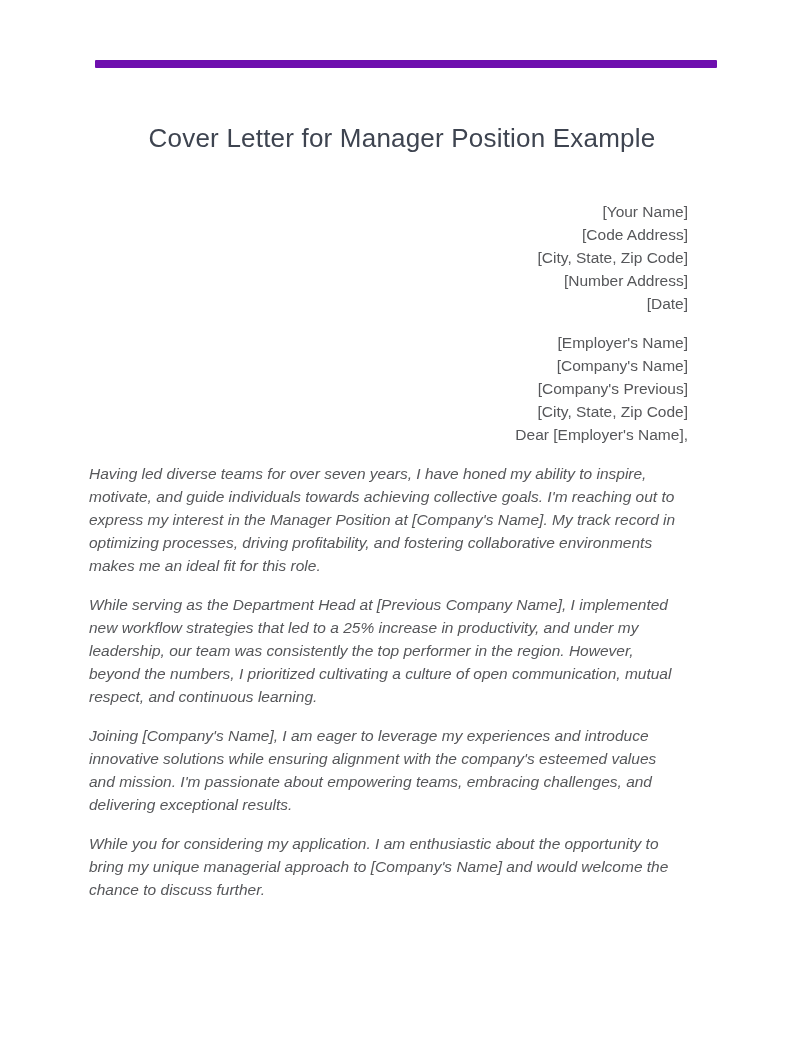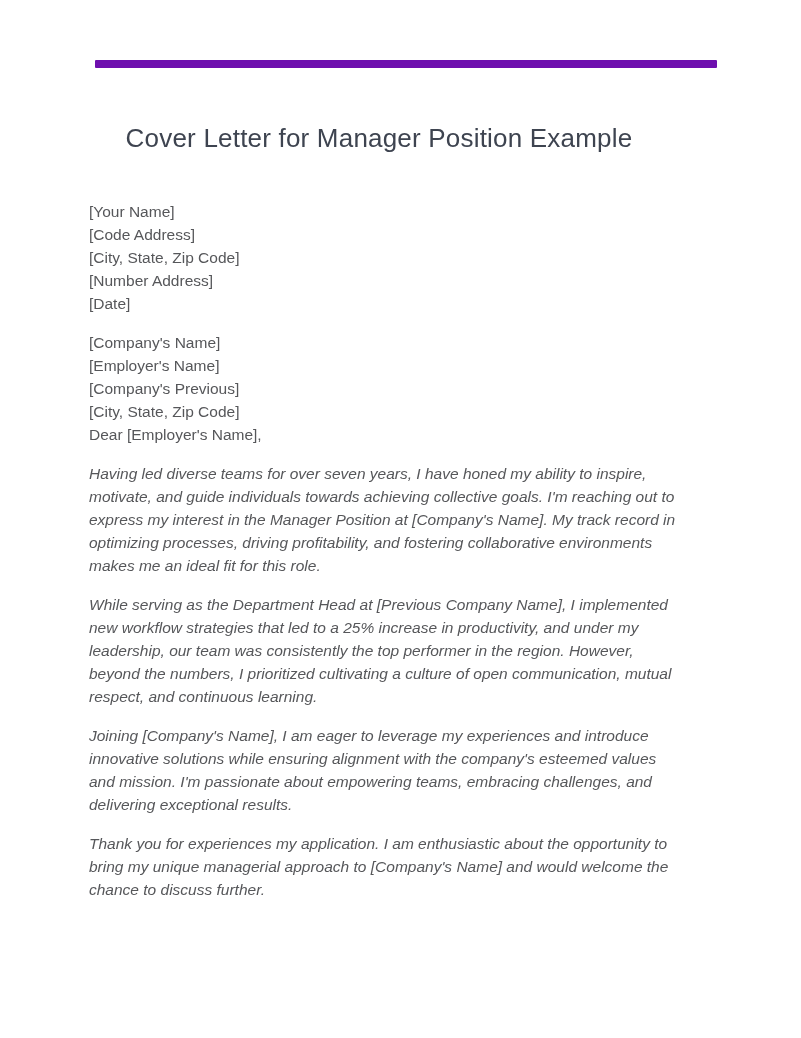--- a/index.html
+++ b/index.html
@@ -19,21 +19,21 @@
     position: absolute;
     left: 95px;
     top: 60px;
     width: 622px;
     height: 8px;
     background: #6e0fae;
     border-radius: 1px;
   }
   .doc-title {
     position: absolute;
-    left: 64px;
+    left: 87px;
     top: 106px;
     width: 630px;
     text-align: center;
     font-size: 26px;
     font-weight: 400;
     color: #3e4450;
     letter-spacing: 0.2px;
     white-space: nowrap;
   }
   .letter {
@@ -43,20 +43,21 @@
     width: 599px;
     color: #56575a;
     font-size: 15.5px;
     line-height: 23px;
   }
   .block {
     margin: 0 0 16px 0;
   }
   .line {
     white-space: nowrap;
+    text-align: right;
   }
   .para {
     margin: 0 12px 16px 0;
     font-style: italic;
   }
 </style>
 </head>
 <body>
 
 <div class="page">
@@ -69,27 +70,27 @@
 
     <div class="block">
       <div class="line">[Your Name]</div>
       <div class="line">[Code Address]</div>
       <div class="line">[City, State, Zip Code]</div>
       <div class="line">[Number Address]</div>
       <div class="line">[Date]</div>
     </div>
 
     <div class="block">
+      <div class="line">[Employer's Name]</div>
       <div class="line">[Company's Name]</div>
-      <div class="line">[Employer's Name]</div>
       <div class="line">[Company's Previous]</div>
       <div class="line">[City, State, Zip Code]</div>
       <div class="line">Dear [Employer's Name],</div>
     </div>
 
     <p class="para">Having led diverse teams for over seven years, I have honed my ability to inspire, motivate, and guide individuals towards achieving collective goals. I'm reaching out to express my interest in the Manager Position at [Company's Name]. My track record in optimizing processes, driving profitability, and fostering collaborative environments makes me an ideal fit for this role.</p>
     <p class="para">While serving as the Department Head at [Previous Company Name], I implemented new workflow strategies that led to a 25% increase in productivity, and under my leadership, our team was consistently the top performer in the region. However, beyond the numbers, I prioritized cultivating a culture of open communication, mutual respect, and continuous learning.</p>
     <p class="para">Joining [Company's Name], I am eager to leverage my experiences and introduce innovative solutions while ensuring alignment with the company's esteemed values and mission. I'm passionate about empowering teams, embracing challenges, and delivering exceptional results.</p>
-    <p class="para">Thank you for experiences my application. I am enthusiastic about the opportunity to bring my unique managerial approach to [Company's Name] and would welcome the chance to discuss further.</p>
+    <p class="para">While you for considering my application. I am enthusiastic about the opportunity to bring my unique managerial approach to [Company's Name] and would welcome the chance to discuss further.</p>
 
   </div>
 
 </div>
 
 </body></html>

